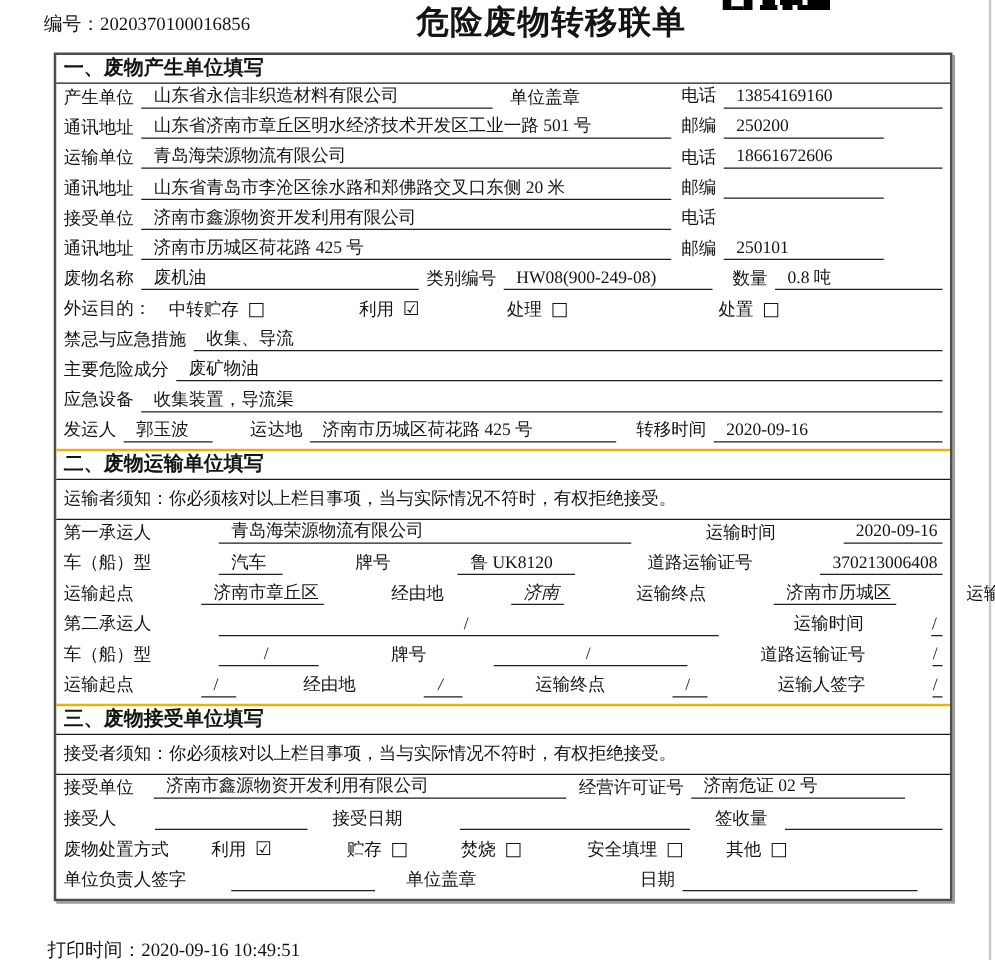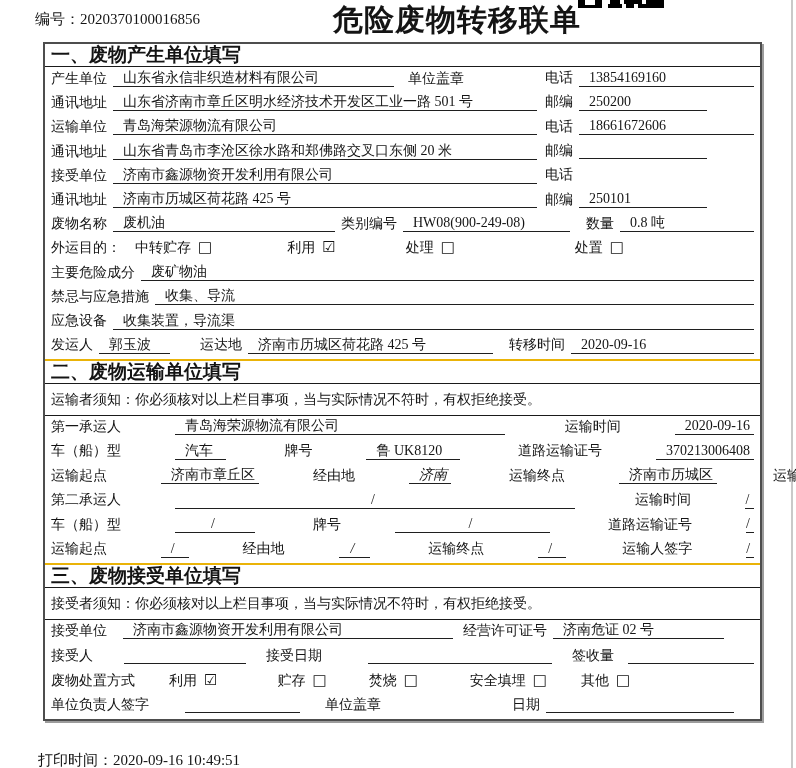--- a/index.html
+++ b/index.html
@@ -2,29 +2,29 @@
 <html><head>
 <meta charset="utf-8">
 <style>
   html,body{margin:0;padding:0;}
   body{
     width:796px;height:768px;background:#ffffff;position:relative;
     font-family:"Liberation Serif","DejaVu Serif",serif;
     color:#141414;font-size:14px;overflow:hidden;
   }
   .hdr-serial{position:absolute;left:35px;top:10px;font-size:15px;white-space:nowrap;}
-  .hdr-title{position:absolute;left:333px;top:0px;font-size:30px;font-weight:bold;white-space:nowrap;letter-spacing:1px;}
+  .hdr-title{position:absolute;left:333px;top:0px;font-size:26px;font-weight:bold;white-space:nowrap;letter-spacing:1px;}
   .qr{position:absolute;left:578px;top:0;}
   .win-edge{position:absolute;right:3px;top:0;width:2px;height:768px;background:#c9c9c9;}
 
   .form{
     position:absolute;left:43px;top:42px;width:719px;box-sizing:border-box;
     border:2px solid #4d4d4d;background:#fff;box-shadow:2px 2px 0 #9c9c9c;
   }
-  .sec-title{font-weight:bold;font-size:19px;line-height:18px;padding:2px 6px 2px;border-bottom:1px solid #1a1a1a;}
+  .sec-title{font-weight:bold;font-size:16px;line-height:18px;padding:2px 6px 2px;border-bottom:1px solid #1a1a1a;}
   .sec-bt{border-top:2px solid #eab308;}
   .note{padding:7px 6px 6px;border-bottom:1px solid #1a1a1a;line-height:18px;}
   .row{display:flex;align-items:center;padding:0 6px 3px;height:24.3px;box-sizing:border-box;}
   .s2 .row{height:24.5px;gap:48px;}
   .s3 .row{height:24.8px;}
   .lbl{white-space:nowrap;line-height:17px;margin-right:6px;}
   .fld{
     border-bottom:1px solid #1f1f1f;line-height:17px;min-height:17px;
     padding:0 4px 0 10px;white-space:nowrap;box-sizing:border-box;overflow:visible;
   }
@@ -135,27 +135,27 @@
 
     <div class="row">
       <span class="lbl">外运目的：</span>
       <span class="cbg ml8"><span>中转贮存</span><span class="box">□</span></span>
       <span class="cbg ml75"><span>利用</span><span class="box">☑</span></span>
       <span class="cbg ml70"><span>处理</span><span class="box">□</span></span>
       <span class="cbg ml120"><span>处置</span><span class="box">□</span></span>
     </div>
 
     <div class="row">
+      <span class="lbl">禁忌与应急措施</span>
+      <span class="fld grow">收集、导流</span>
+    </div>
+
+    <div class="row">
       <span class="lbl">主要危险成分</span>
       <span class="fld grow">废矿物油</span>
-    </div>
-
-    <div class="row">
-      <span class="lbl">禁忌与应急措施</span>
-      <span class="fld grow">收集、导流</span>
     </div>
 
     <div class="row">
       <span class="lbl">应急设备</span>
       <span class="fld grow">收集装置，导流渠</span>
     </div>
 
     <div class="row">
       <span class="lbl">发运人</span>
       <span class="fld w71">郭玉波</span>

